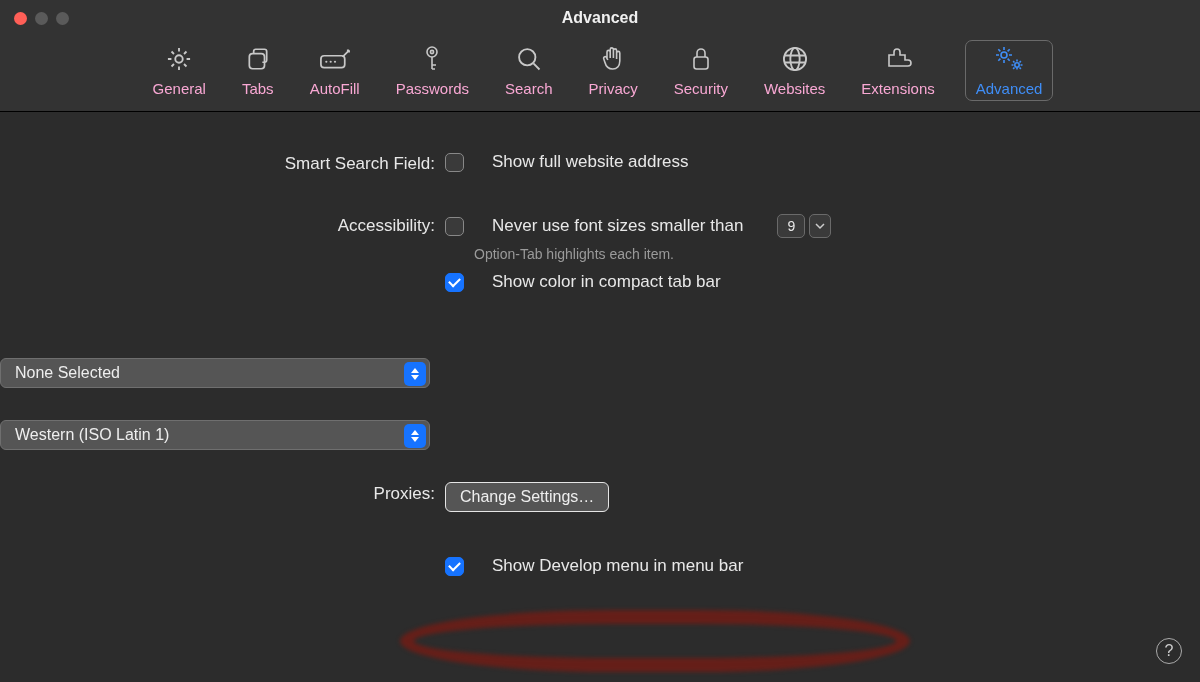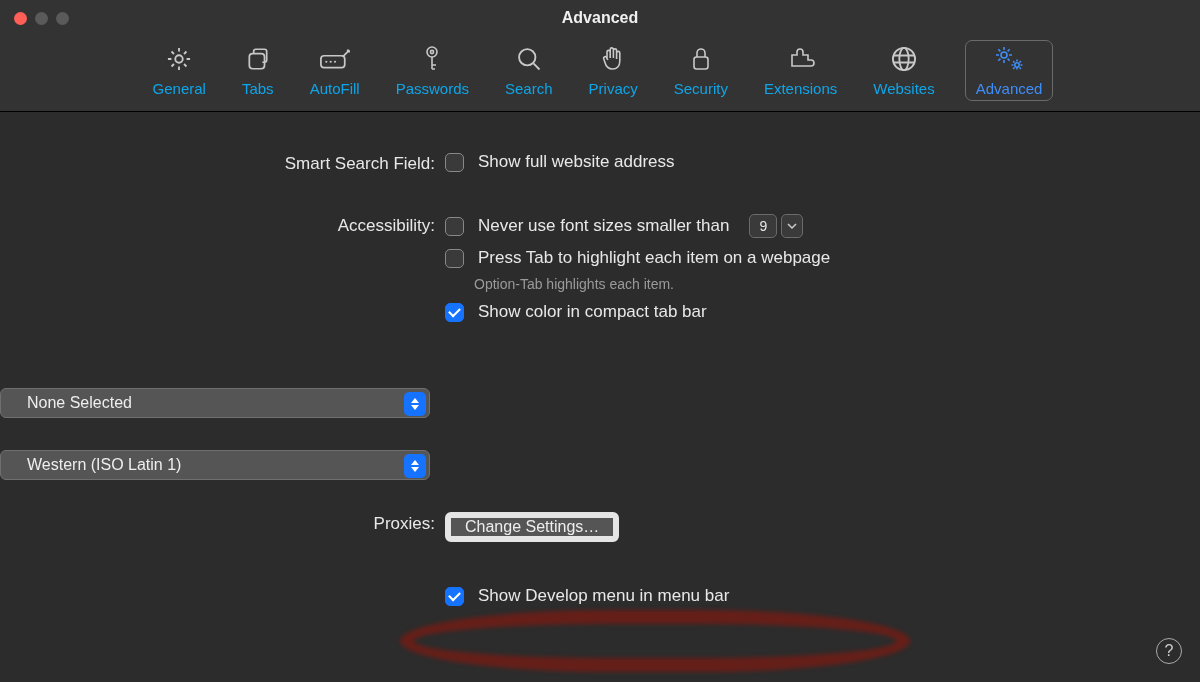--- a/index.html
+++ b/index.html
@@ -47,21 +47,21 @@
     display: flex;
     justify-content: center;
     gap: 24px;
   }
   .tb-item {
     display: flex;
     flex-direction: column;
     align-items: center;
     gap: 6px;
     font-size: 15px;
-    color: #0ea5e9;
+    color: #f9a8d4;
     cursor: default;
     padding: 4px 6px;
     border-radius: 6px;
   }
   .tb-item .icon {
     height: 30px;
     display: flex;
     align-items: center;
     justify-content: center;
   }
@@ -91,21 +91,21 @@
     padding-top: 2px;
   }
   .row .controls {
     display: flex;
     flex-direction: column;
     gap: 10px;
   }
   .cb-line {
     display: flex;
     align-items: center;
-    gap: 14px;
+    gap: 28px;
     font-size: 17px;
     color: #e8e8e8;
   }
   .checkbox {
     width: 19px; height: 19px;
     border-radius: 5px;
     border: 1px solid #888;
     background: #3a3a3a;
     display: flex;
     align-items: center;
@@ -157,21 +157,21 @@
     margin-top: -2px;
   }
   .popup {
     width: 430px;
     height: 30px;
     background: #555;
     border: 1px solid #6f6f6f;
     border-radius: 6px;
     display: flex;
     align-items: center;
-    padding: 0 26px;
+    padding: 0 14px;
     font-size: 16px;
     color: #eee;
     position: relative;
   }
   .popup .arrows {
     position: absolute;
     right: 3px; top: 3px;
     width: 22px; height: 24px;
     background: #1673ff;
     border-radius: 5px;
@@ -190,21 +190,21 @@
   .popup .arrows::after {
     content:"";
     border-left:4px solid transparent;
     border-right:4px solid transparent;
     border-top:5px solid white;
   }
   .button {
     height: 30px;
     padding: 0 14px;
     background: #555;
-    border: 6px solid #e5e5e5;
+    border: 1px solid #e5e5e5;
     border-radius: 6px;
     display: inline-flex;
     align-items: center;
     font-size: 16px;
     color: #eee;
   }
   .spacer-lg { height: 26px; }
   .highlight-ring {
     position: absolute;
     left: 400px;
@@ -310,36 +310,36 @@
       <svg width="24" height="28" viewBox="0 0 24 28">
           <rect x="5" y="12" width="14" height="12" rx="2.5"></rect>
           <path d="M8 12V8a4 4 0 0 1 8 0v4"></path>
         </svg>
     </span>
     <span>Security</span>
   </div>
 
   <div class="tb-item">
     <span class="icon">
-      <svg width="30" height="28" viewBox="0 0 30 28">
-          <path d="M6 10h5V7a3 3 0 1 1 6 0v3h5v5h3a3 3 0 1 1 0 6h-3v0H6z"></path>
-        </svg>
-    </span>
-    <span>Extensions</span>
-  </div>
-
-  <div class="tb-item">
-    <span class="icon">
       <svg width="28" height="28" viewBox="0 0 24 24">
           <circle cx="12" cy="12" r="9.5"></circle>
           <ellipse cx="12" cy="12" rx="4" ry="9.5"></ellipse>
           <path d="M3 9h18M3 15h18"></path>
         </svg>
     </span>
     <span>Websites</span>
+  </div>
+
+  <div class="tb-item">
+    <span class="icon">
+      <svg width="30" height="28" viewBox="0 0 30 28">
+          <path d="M6 10h5V7a3 3 0 1 1 6 0v3h5v5h3a3 3 0 1 1 0 6h-3v0H6z"></path>
+        </svg>
+    </span>
+    <span>Extensions</span>
   </div>
 
   <div class="tb-item active">
     <span class="icon">
       <svg width="34" height="30" viewBox="0 0 34 30">
           <g>
             <circle cx="12" cy="11" r="3"></circle>
             <path d="M12 3v3M12 16v3M20 11h-3M7 11H4M17.7 5.3l-2.1 2.1M8.4 14.6l-2.1 2.1M17.7 16.7l-2.1-2.1M8.4 7.4 6.3 5.3"></path>
           </g>
           <g>
@@ -374,24 +374,20 @@
         <span>Never use font sizes smaller than</span>
         <span class="num-field">
           <span class="num-input">9</span>
           <span class="stepper">
             <svg width="10" height="8" viewBox="0 0 10 8">
                 <path d="M1 2l4 4 4-4" stroke="#ccc" fill="none" stroke-width="1.5"></path>
               </svg>
           </span>
         </span>
       </div>
-      <div class="cb-line">
-        <div class="checkbox"></div>
-        <span>Press Tab to highlight each item on a webpage</span>
-      </div>
       <div class="hint">Option-Tab highlights each item.</div>
       <div class="cb-line">
         <div class="checkbox checked"></div>
         <span>Show color in compact tab bar</span>
       </div>
     </div>
   </div>
 
   <div class="spacer-lg"></div>
 

